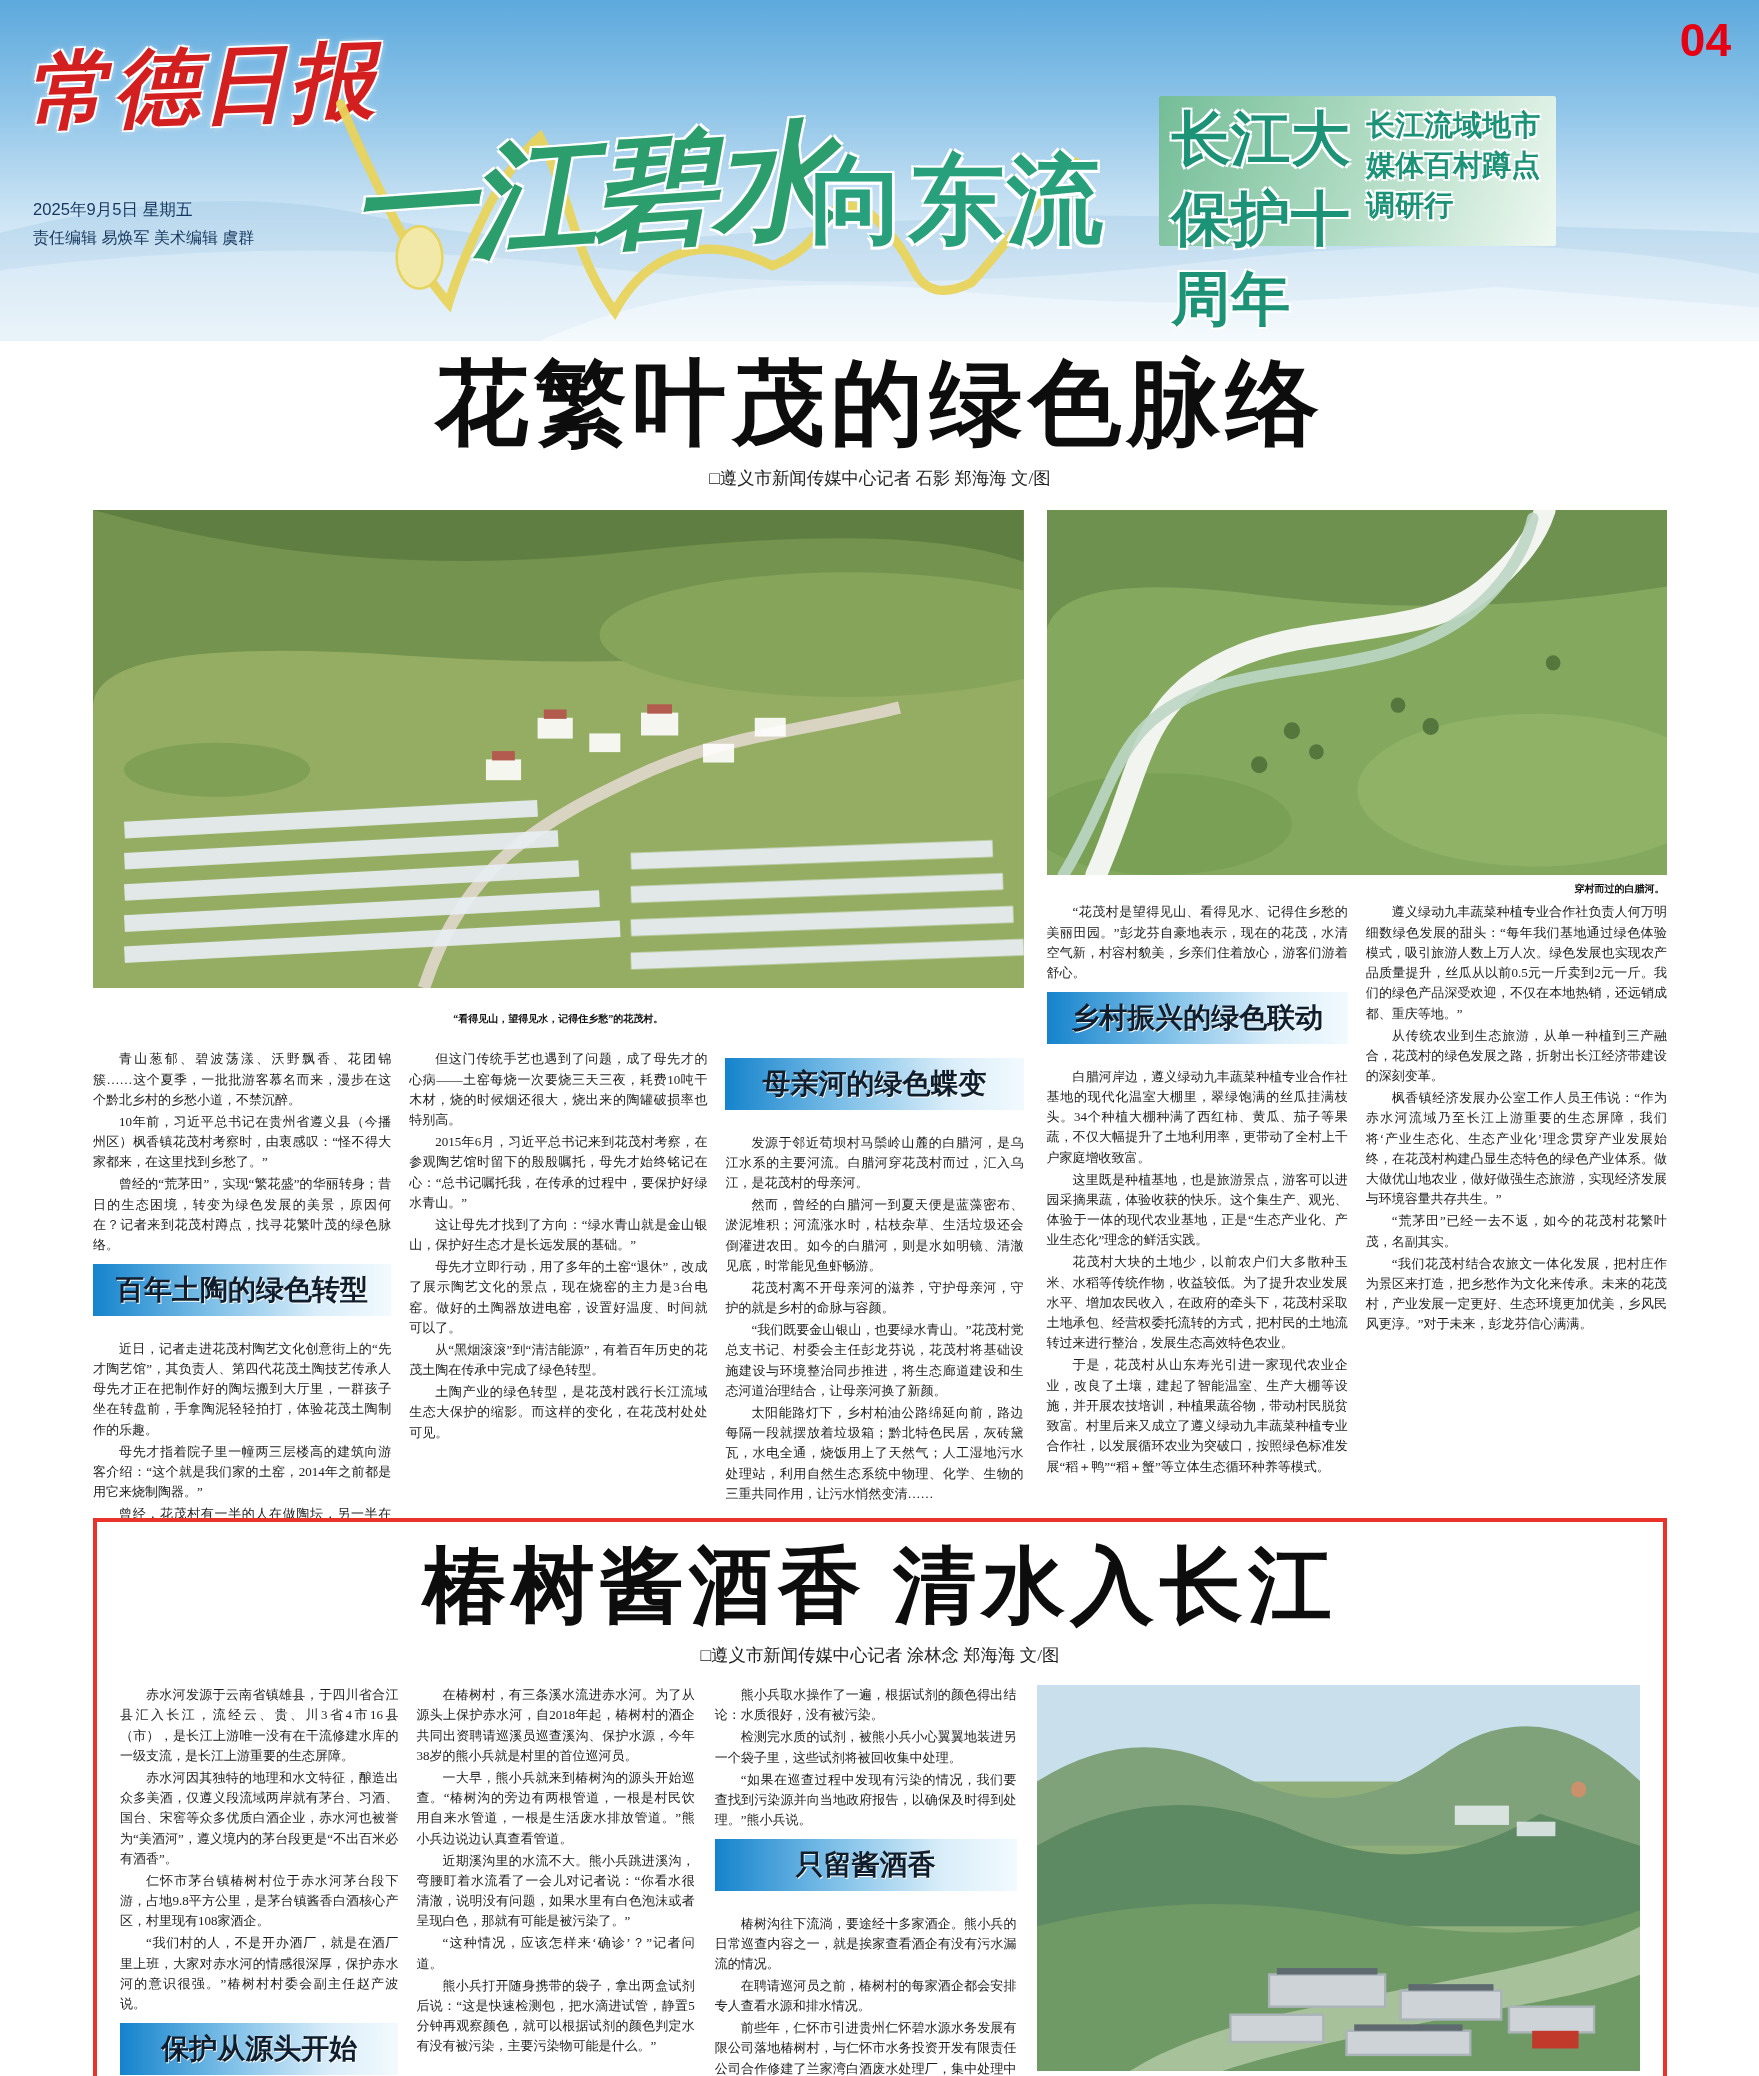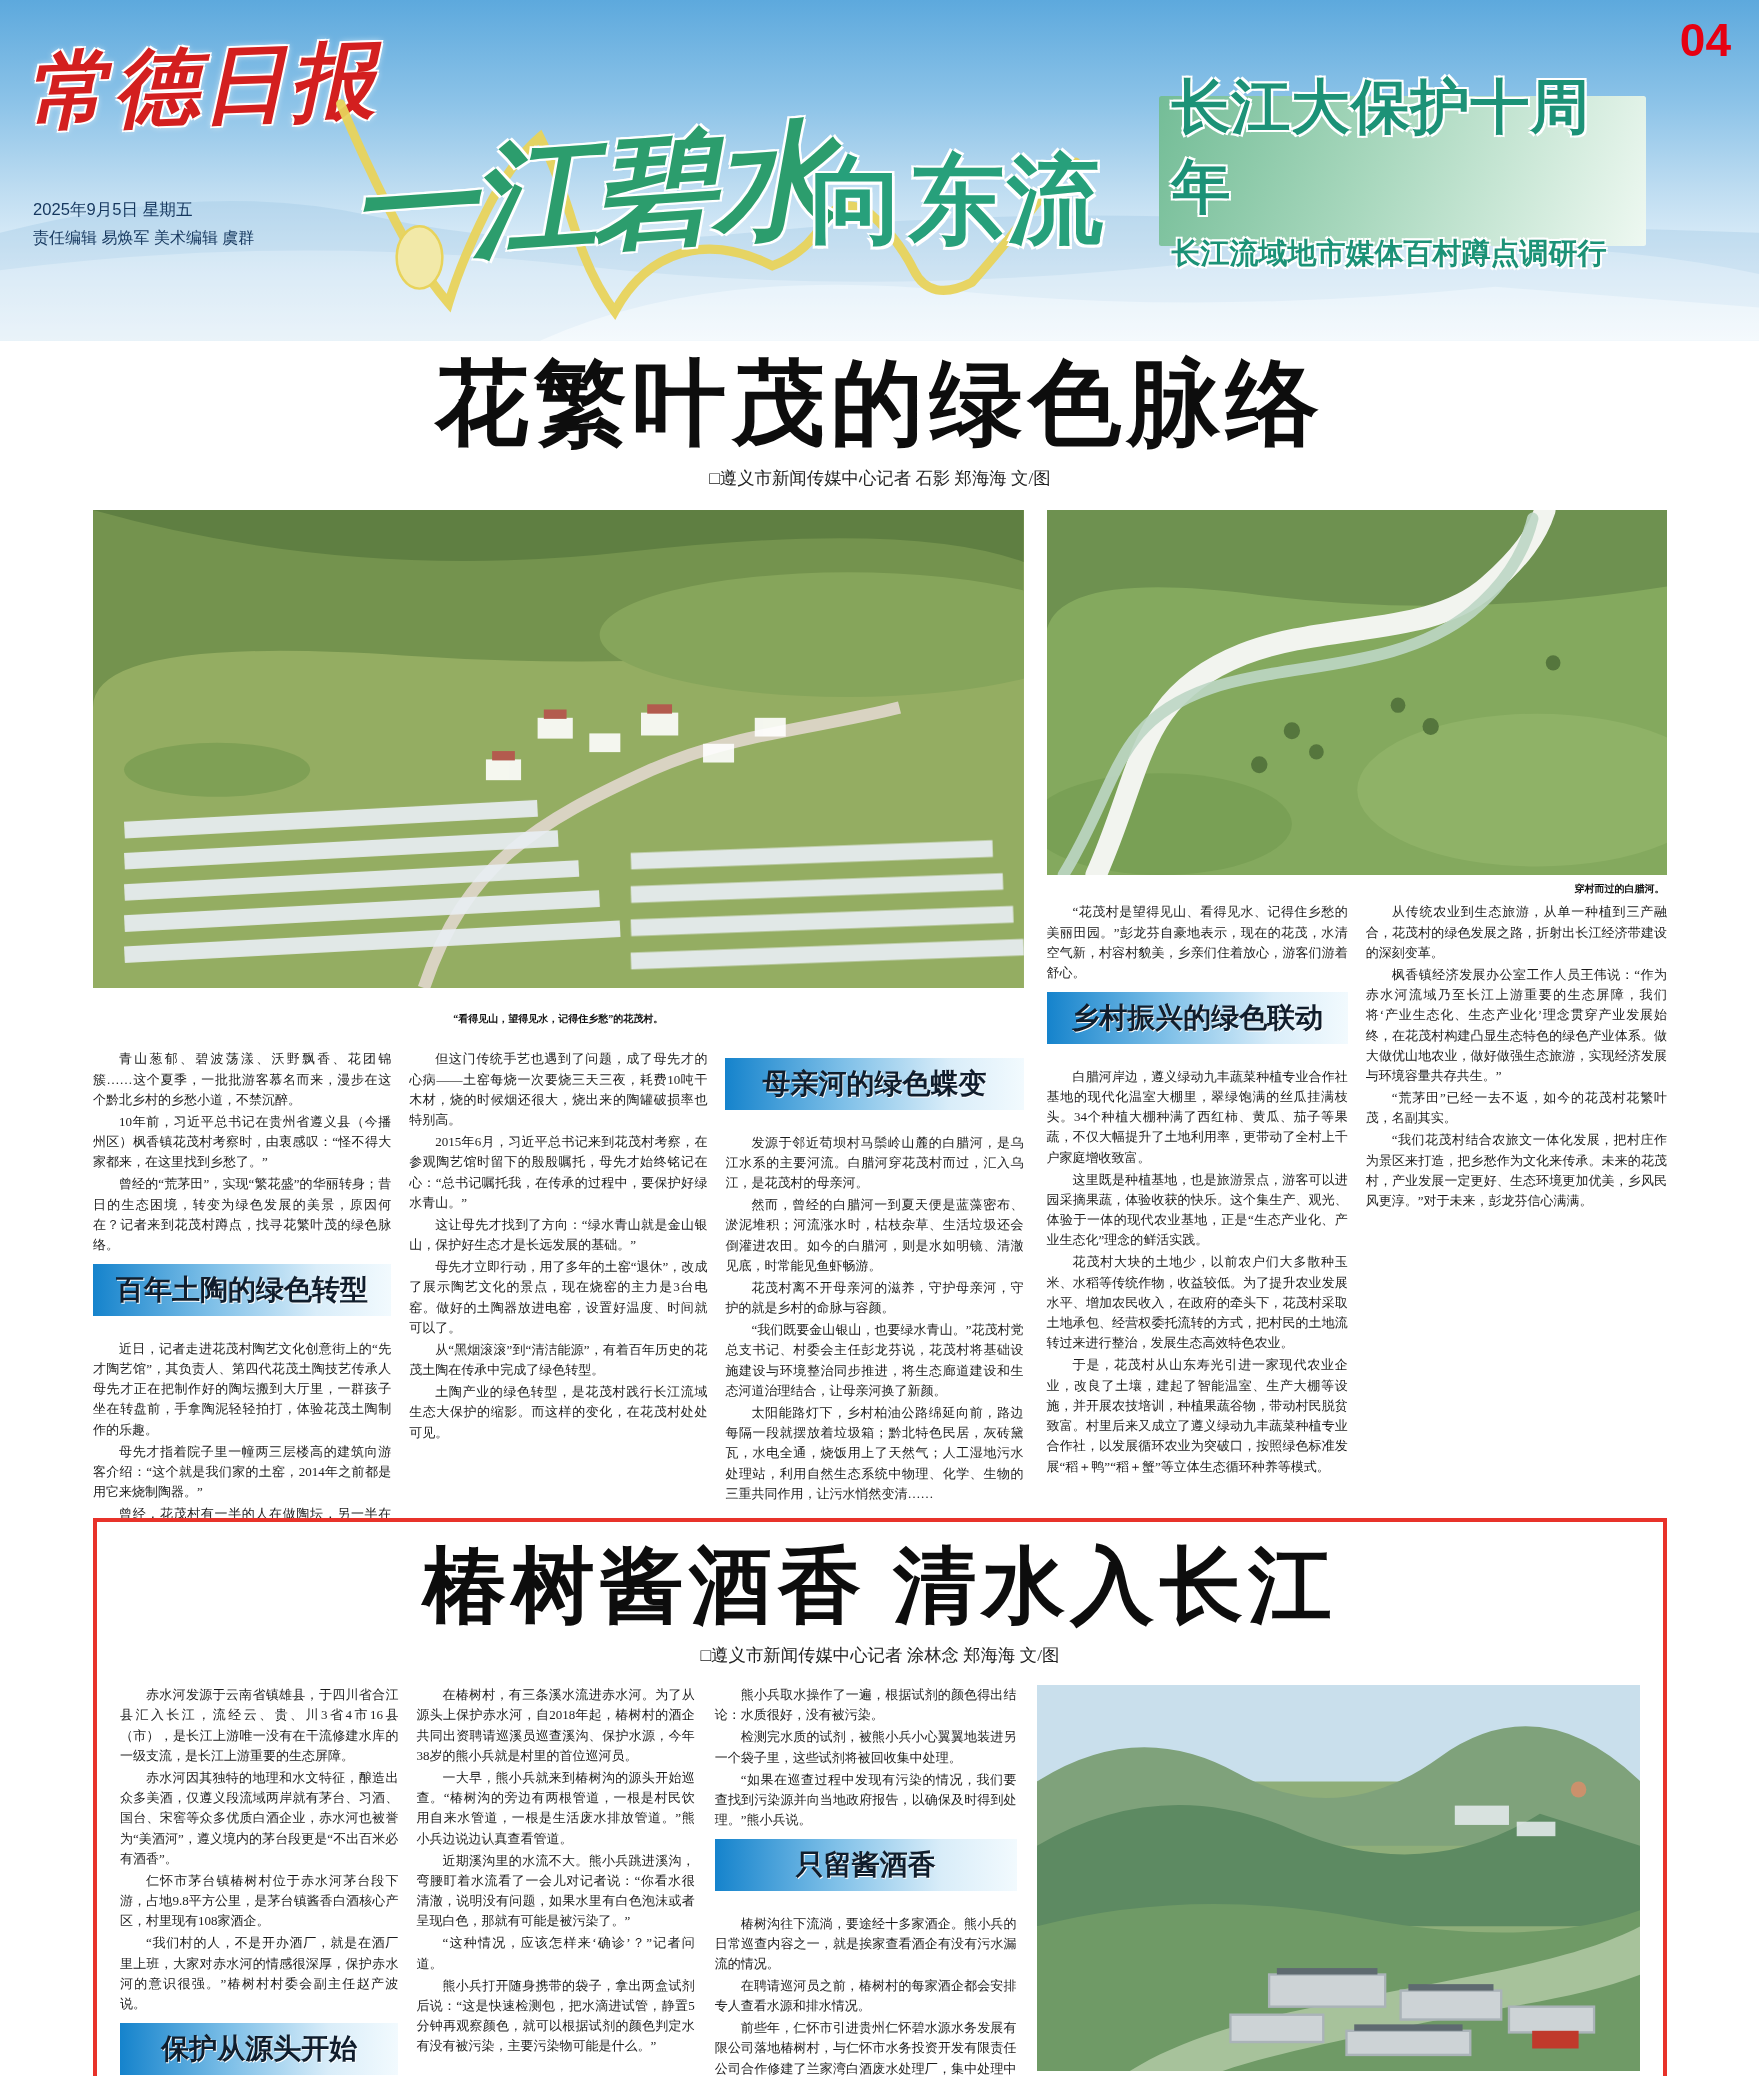--- a/index.html
+++ b/index.html
@@ -15,23 +15,23 @@
   #dateline{position:absolute;left:33px;top:199px;font-size:16.6px;color:#15375e;font-family:"Liberation Sans",sans-serif;}
   #editorline{position:absolute;left:33px;top:228px;font-size:16px;color:#15375e;font-family:"Liberation Sans",sans-serif;}
   #logo{position:absolute;left:324px;top:87px;width:789px;height:233px;}
   #logo-main{position:absolute;left:25px;top:25px;font-size:125px;font-weight:900;font-style:italic;color:#2c9d6d;
     transform:rotate(-4deg);letter-spacing:-4.2px;
     text-shadow:2.1px 2.1px 0 #fff,-2.1px -2.1px 0 #fff,2.1px -2.1px 0 #fff,-2.1px 2.1px 0 #fff;}
   #logo-sub{position:absolute;left:486px;top:50px;font-size:96px;font-weight:900;color:#27a07b;
     font-family:"Liberation Sans",sans-serif;letter-spacing:2.5px;
     text-shadow:2.5px 2.5px 0 #fff,-2.5px -2.5px 0 #fff,2.5px -2.5px 0 #fff,-2.5px 2.5px 0 #fff;}
   #river-line{position:absolute;left:0;top:0;}
-  #banner{position:absolute;left:1159px;top:96px;width:487px;height:150px;
+  #banner{position:absolute;left:1159px;top:96px;width:397px;height:150px;
     background:linear-gradient(110deg,#74bd97 0%,#a9d8be 45%,#eef8f1 100%);
-    border-radius:2.5px;display:flex;flex-direction:column;justify-content:center;padding:4.2px 12.5px;box-sizing:border-box;}
+    border-radius:2.5px;display:flex;justify-content:center;padding:4.2px 12.5px;box-sizing:border-box;}
   #banner-title{font-size:59px;font-weight:900;color:#1c9277;font-family:"Liberation Sans",sans-serif;letter-spacing:0.8px;
     text-shadow:2.1px 2.1px 0 #fff,-2.1px -2.1px 0 #fff,2.1px -2.1px 0 #fff,-2.1px 2.1px 0 #fff;}
   #banner-sub{font-size:29px;font-weight:900;color:#1c9277;font-family:"Liberation Sans",sans-serif;margin-top:5.8px;
     text-shadow:1.7px 1.7px 0 #fff,-1.7px -1.7px 0 #fff,1.7px -1.7px 0 #fff,-1.7px 1.7px 0 #fff;}
   #pagenum{position:absolute;right:29px;top:12.5px;font-size:46px;font-weight:900;color:#e60012;
     font-family:"Liberation Sans",sans-serif;}
   
   .headline{ text-align:center;font-weight:900;letter-spacing:5.8px;color:#0d0d0d;line-height:1.1;}
   .byline{text-align:center;font-size:17.4px;color:#222;margin-top:10.8px;}
   .para{font-size:13px;line-height:1.56;text-align:justify;text-indent:2em;margin:0 0 1.7px 0;color:#1c1c1c;}
@@ -189,20 +189,21 @@
         <div class="cols">
           <div class="col">
               <p class="para">“花茂村是望得见山、看得见水、记得住乡愁的美丽田园。”彭龙芬自豪地表示，现在的花茂，水清空气新，村容村貌美，乡亲们住着放心，游客们游着舒心。</p>
               <div class="subhead">乡村振兴的绿色联动</div>
               <p class="para">白腊河岸边，遵义绿动九丰蔬菜种植专业合作社基地的现代化温室大棚里，翠绿饱满的丝瓜挂满枝头。34个种植大棚种满了西红柿、黄瓜、茄子等果蔬，不仅大幅提升了土地利用率，更带动了全村上千户家庭增收致富。</p>
               <p class="para">这里既是种植基地，也是旅游景点，游客可以进园采摘果蔬，体验收获的快乐。这个集生产、观光、体验于一体的现代农业基地，正是“生态产业化、产业生态化”理念的鲜活实践。</p>
               <p class="para">花茂村大块的土地少，以前农户们大多散种玉米、水稻等传统作物，收益较低。为了提升农业发展水平、增加农民收入，在政府的牵头下，花茂村采取土地承包、经营权委托流转的方式，把村民的土地流转过来进行整治，发展生态高效特色农业。</p>
               <p class="para">于是，花茂村从山东寿光引进一家现代农业企业，改良了土壤，建起了智能温室、生产大棚等设施，并开展农技培训，种植果蔬谷物，带动村民脱贫致富。村里后来又成立了遵义绿动九丰蔬菜种植专业合作社，以发展循环农业为突破口，按照绿色标准发展“稻＋鸭”“稻＋蟹”等立体生态循环种养等模式。</p>
             </div>
           <div class="col">
+              <p class="para">遵义绿动九丰蔬菜种植专业合作社负责人何万明细数绿色发展的甜头：“每年我们基地通过绿色体验模式，吸引旅游人数上万人次。绿色发展也实现农产品质量提升，丝瓜从以前0.5元一斤卖到2元一斤。我们的绿色产品深受欢迎，不仅在本地热销，还远销成都、重庆等地。”</p>
               <p class="para">从传统农业到生态旅游，从单一种植到三产融合，花茂村的绿色发展之路，折射出长江经济带建设的深刻变革。</p>
               <p class="para">枫香镇经济发展办公室工作人员王伟说：“作为赤水河流域乃至长江上游重要的生态屏障，我们将‘产业生态化、生态产业化’理念贯穿产业发展始终，在花茂村构建凸显生态特色的绿色产业体系。做大做优山地农业，做好做强生态旅游，实现经济发展与环境容量共存共生。”</p>
               <p class="para">“荒茅田”已经一去不返，如今的花茂村花繁叶茂，名副其实。</p>
               <p class="para">“我们花茂村结合农旅文一体化发展，把村庄作为景区来打造，把乡愁作为文化来传承。未来的花茂村，产业发展一定更好、生态环境更加优美，乡风民风更淳。”对于未来，彭龙芬信心满满。</p>
             </div>
         </div>
       </div>
 
     </div>
   </div>

